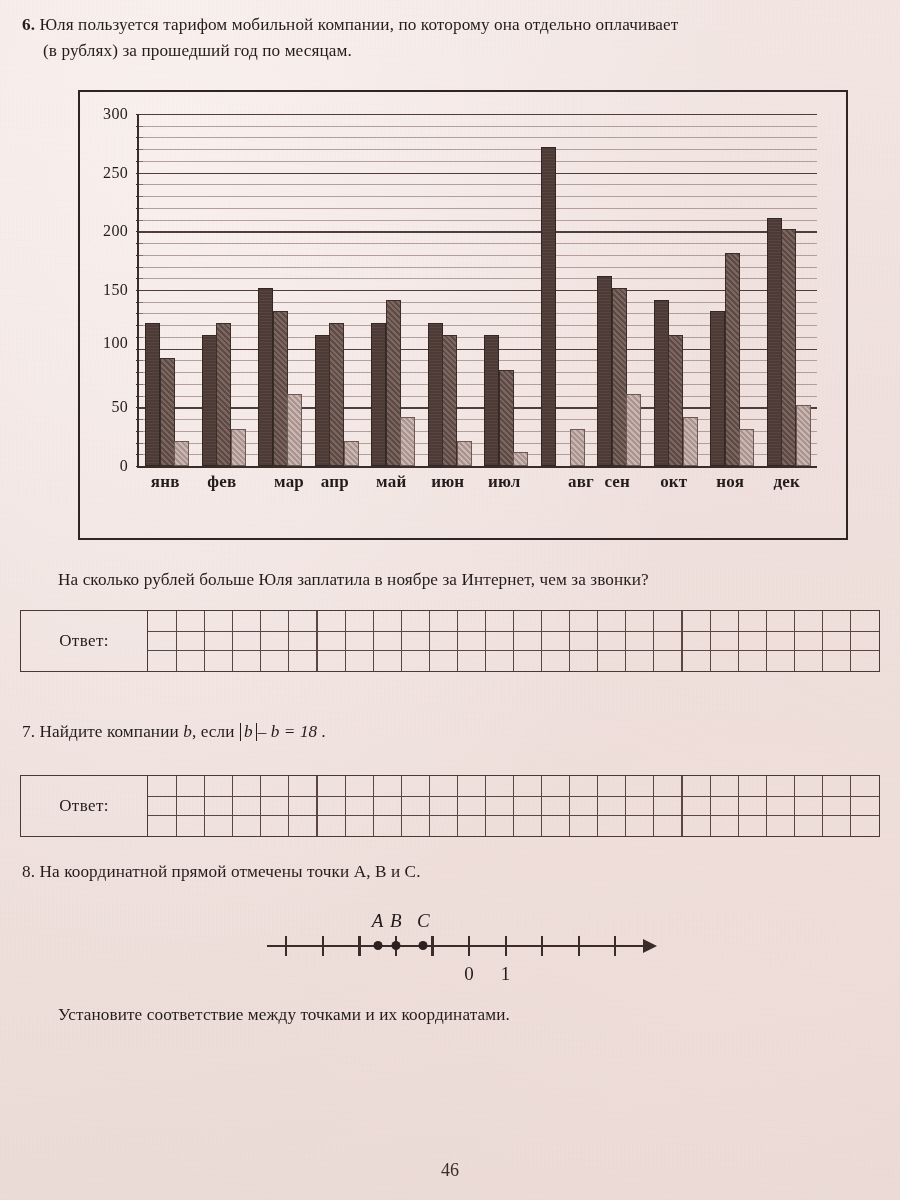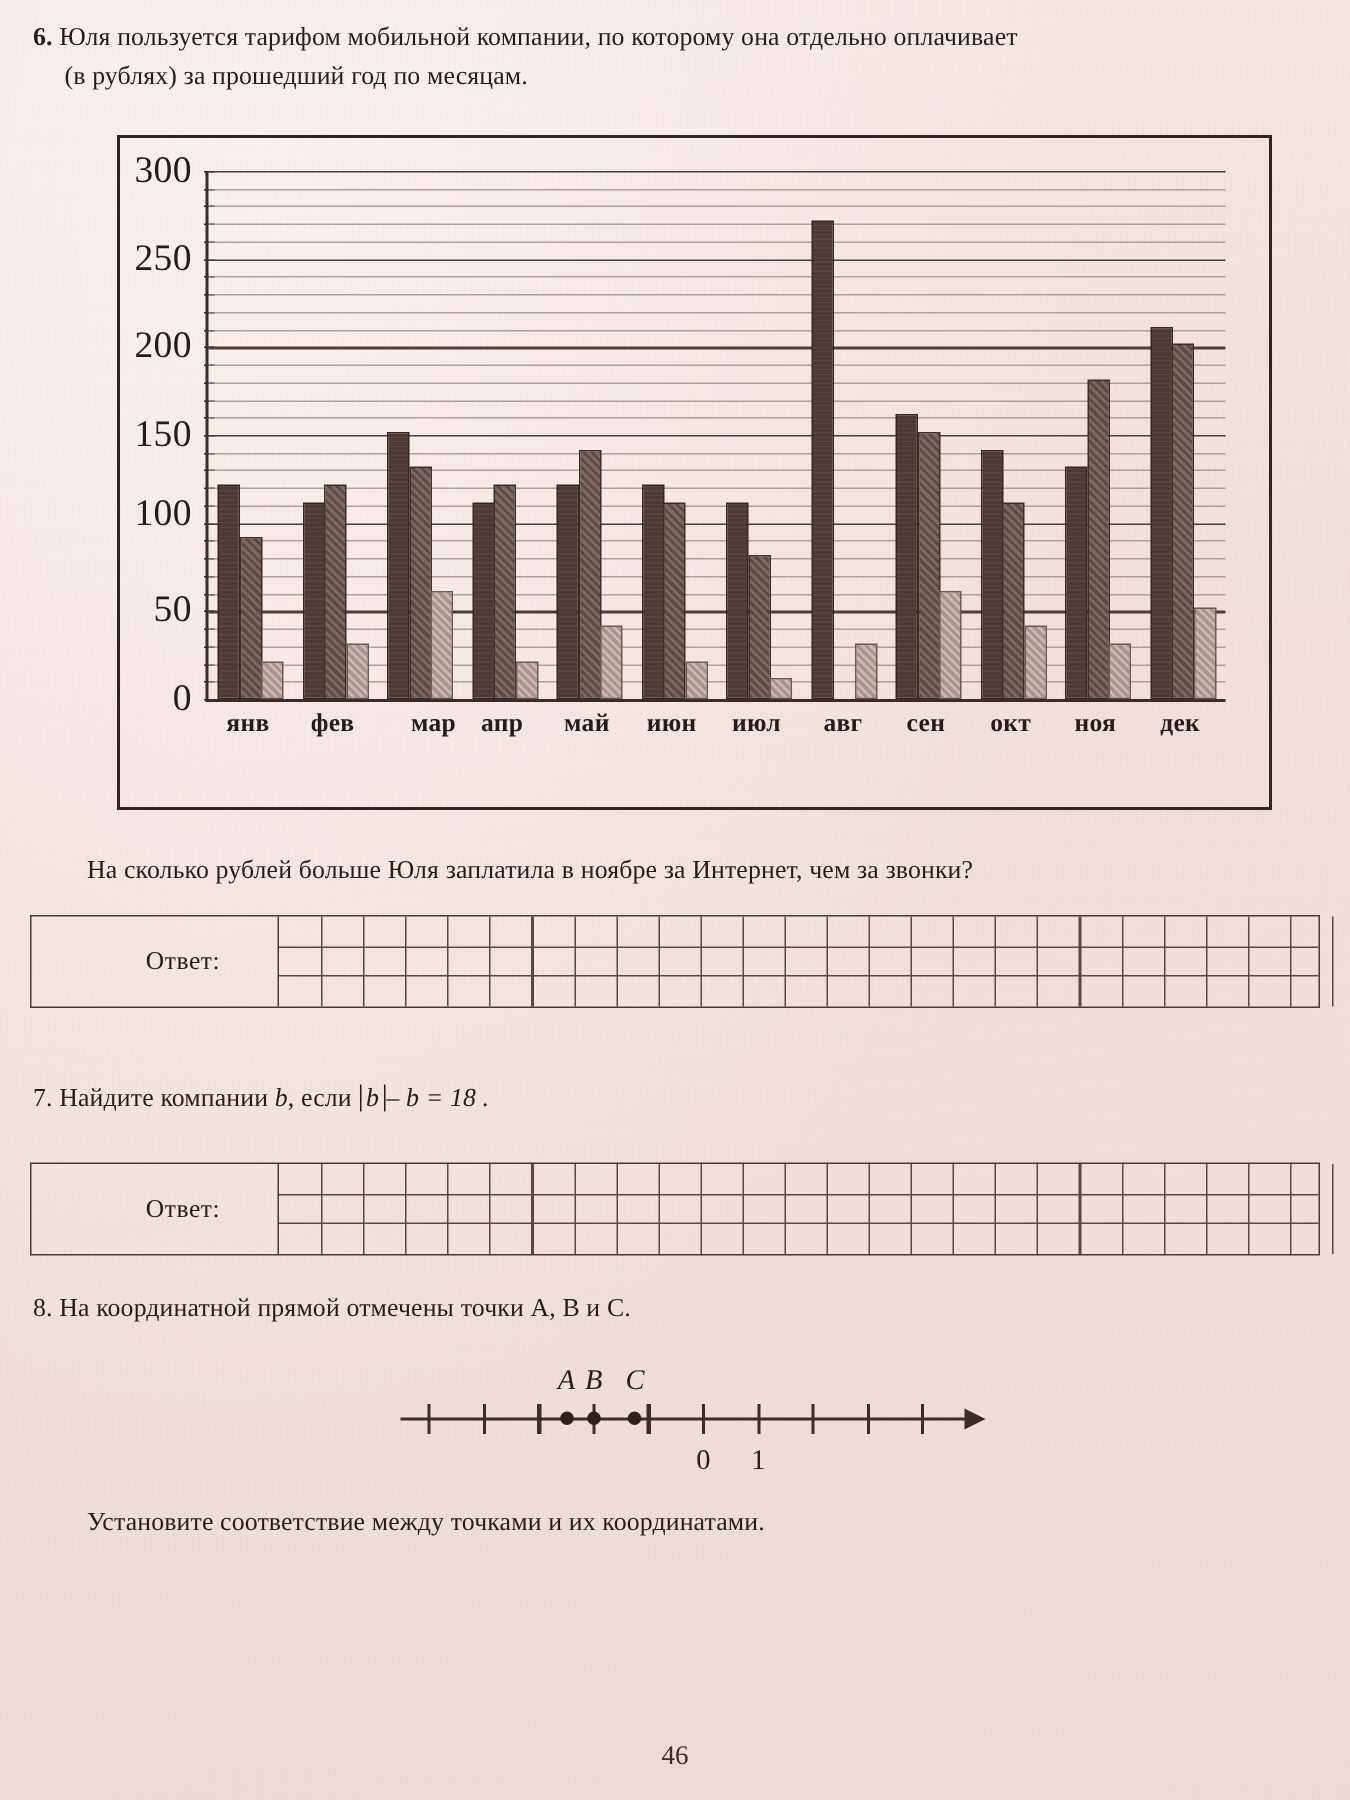--- a/index.html
+++ b/index.html
@@ -89,21 +89,21 @@
     position: absolute;
     left: 0;
     top: 22px;
     width: 52px;
     height: 352px;
   }
   .ytick {
     position: absolute;
     right: 4px;
     transform: translateY(-50%);
-    font-size: 25px;
+    font-size: 16px;
     letter-spacing: .3px;
   }
   .yaxis-ticks {
     position: absolute;
     left: 57px;
     top: 22px;
     width: 7px;
     height: 352px;
   }
   .ytk {
@@ -196,21 +196,20 @@
   
   .answer-row {
     position: absolute;
     left: 20px;
     width: 860px;
     height: 62px;
     border: 1.4px solid #4a3a36;
     box-sizing: border-box;
     display: flex;
     align-items: stretch;
-    padding-left: 38px;
   }
   .answer-label {
     width: 127px;
     display: flex;
     align-items: center;
     justify-content: center;
     font-size: 17px;
     letter-spacing: .4px;
     border-right: 1.4px solid #4a3a36;
     box-sizing: border-box;
@@ -484,21 +483,21 @@
       </div>
   </div>
   <div class="xlabels" id="xlabels">
       <div class="xlab" style="left: 28.25px;">янв</div>
       <div class="xlab" style="left: 84.75px;">фев</div>
       <div class="xlab" style="left: 152px;">мар</div>
       <div class="xlab" style="left: 197.75px;">апр</div>
       <div class="xlab" style="left: 254.25px;">май</div>
       <div class="xlab" style="left: 310.75px;">июн</div>
       <div class="xlab" style="left: 367.25px;">июл</div>
-      <div class="xlab" style="left: 425px; text-align: center;">авг</div>
+      <div class="xlab" style="left: 444px; text-align: center;">авг</div>
       <div class="xlab" style="left: 480.25px;">сен</div>
       <div class="xlab" style="left: 536.75px;">окт</div>
       <div class="xlab" style="left: 593.25px;">ноя</div>
       <div class="xlab" style="left: 649.75px;">дек</div>
     </div>
 </div>
 
 <div class="q6-sub">На сколько рублей больше Юля заплатила в ноябре за Интернет, чем за звонки?</div>
 
 <div class="answer-row" style="top:610px;">

